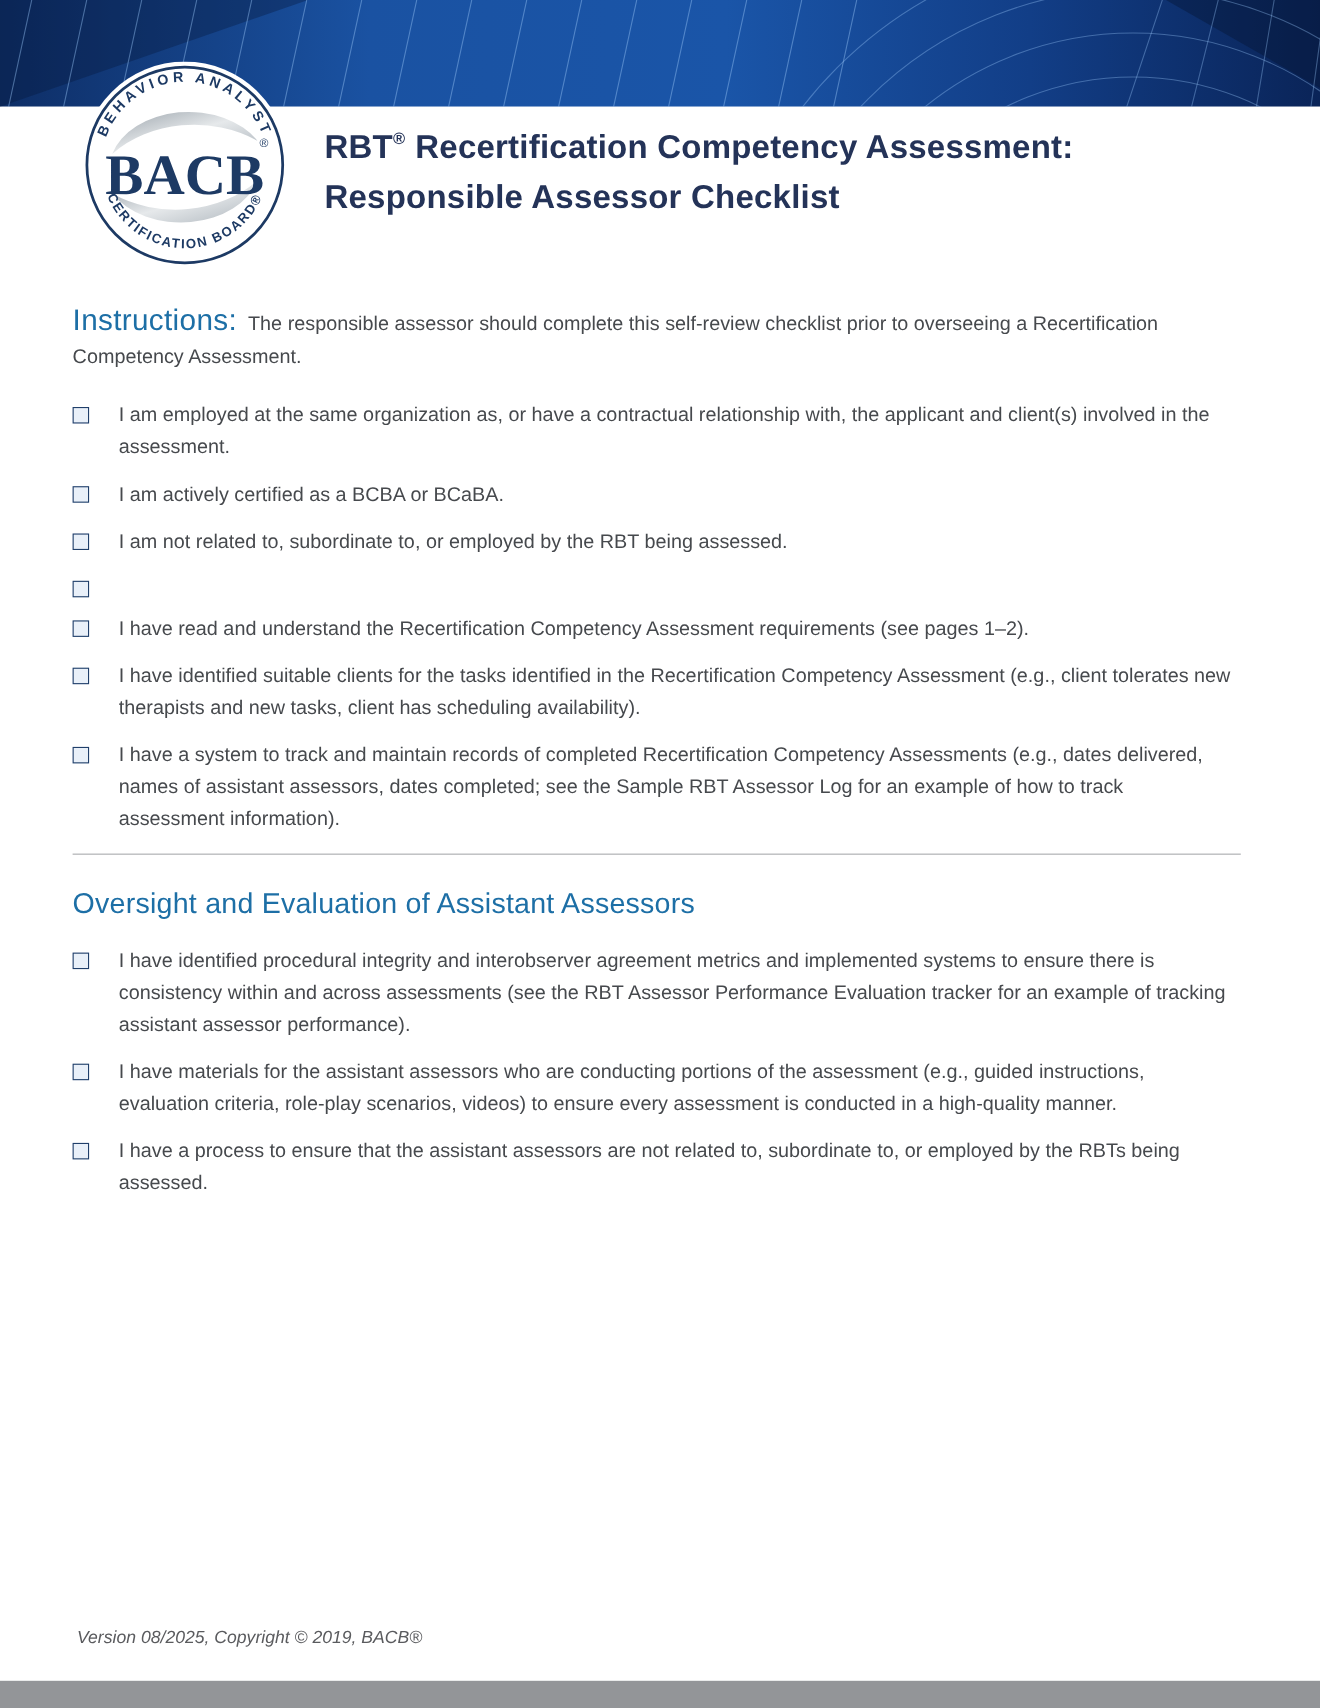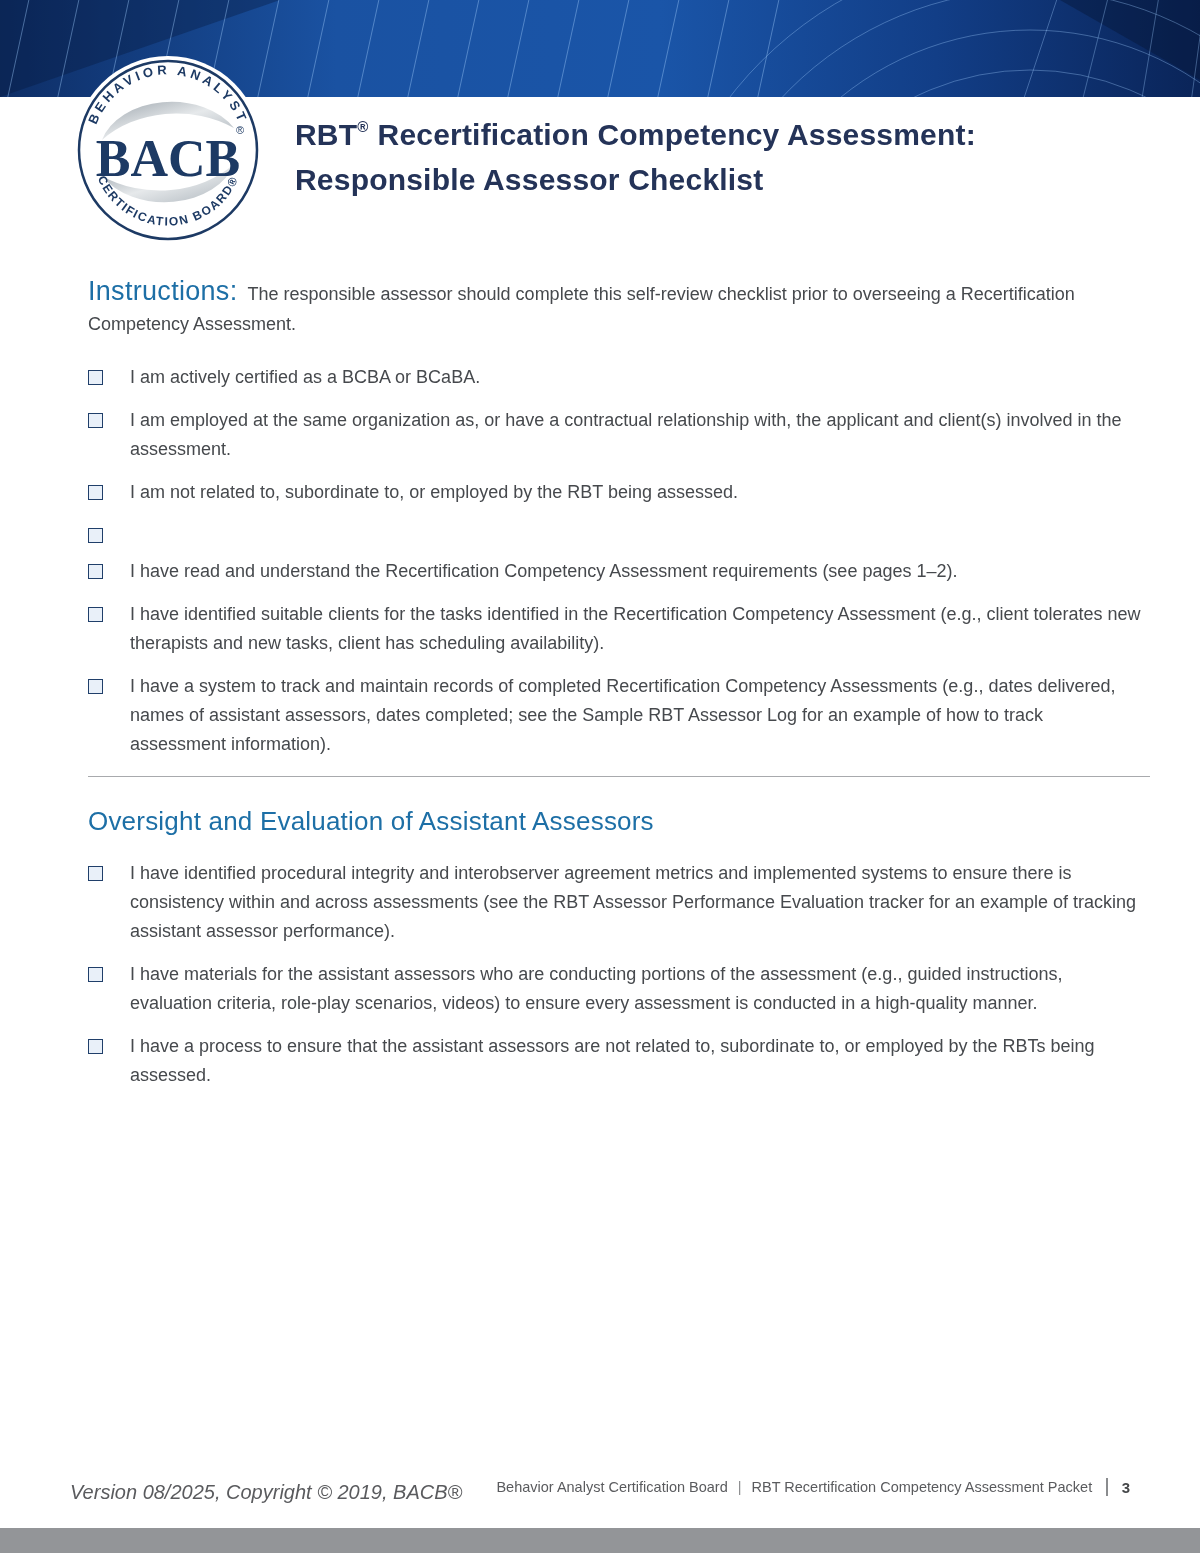--- a/index.html
+++ b/index.html
@@ -16,21 +16,21 @@
   .logo{position:absolute;left:74px;top:56px;width:188px;height:188px;}
   
   .doc-title{
     position:absolute;left:295px;top:104px;
     font-size:30px;line-height:45px;font-weight:bold;color:#243358;
     letter-spacing:.2px;
   }
   .doc-title .reg{font-size:15px;vertical-align:13px;}
   .doc-title .rest{margin-left:9px;text-align:right;}
   
-  .content{position:absolute;top:276px;left:88px;width:1062px;color:#46494d;}
+  .content{position:absolute;top:276px;left:66px;width:1062px;color:#46494d;}
   .intro{font-size:18px;line-height:30px;margin:0 0 24px 0;color:#46494d;}
   .intro .ins-label{
     font-size:27px;color:#1d6fa6;margin-right:10px;
     font-weight:normal;letter-spacing:.3px;
   }
   ul.checklist{list-style:none;margin:0;padding:0;}
   ul.checklist li{
     display:flex;align-items:flex-start;gap:27px;
     margin:0 0 14px 0;
   }
@@ -43,21 +43,21 @@
     border:none;border-top:1px solid #a8aaad;
     margin:17px 0 27px 0;
   }
   .section-heading{
     font-size:26px;line-height:34px;color:#1d6fa6;
     font-weight:normal;margin:0 0 21px 0;letter-spacing:.2px;
   }
   
   .footer-left{
     position:absolute;left:70px;top:1481px;
-    font-size:20px;font-style:italic;color:#5a5b5e;
+    font-size:16px;font-style:italic;color:#5a5b5e;
   }
   .footer-right{
     position:absolute;right:70px;top:1478px;
     display:flex;align-items:center;
     font-size:14.5px;color:#5a5b5e;
   }
   .footer-right .pipe{margin:0 10px;color:#8a8c8e;}
   .footer-right .page-pipe{
     width:1.5px;height:18px;background:#8a8c8e;margin:0 14px;
   }
@@ -148,28 +148,28 @@
     <div>Responsible Assessor Checklist</div>
   </div>
 
   <div class="content">
 
     <p class="intro"><span class="ins-label">Instructions:</span><span>The responsible assessor should complete this self-review checklist prior to overseeing a Recertification Competency Assessment.</span></p>
 
     <ul class="checklist">
       <li class="check-item">
         <span class="box"></span>
+        <span class="li-text">I am employed at the same organization as, or have a contractual relationship with, the applicant and client(s) involved in the assessment.</span>
+      </li>
+      <li class="check-item">
+        <span class="box"></span>
         <span class="li-text">I am actively certified as a BCBA or BCaBA.</span>
       </li>
       <li class="check-item">
         <span class="box"></span>
-        <span class="li-text">I am employed at the same organization as, or have a contractual relationship with, the applicant and client(s) involved in the assessment.</span>
-      </li>
-      <li class="check-item">
-        <span class="box"></span>
         <span class="li-text">I am not related to, subordinate to, or employed by the RBT being assessed.</span>
       </li>
       <li class="check-item">
         <span class="box"></span>
       </li>
       <li class="check-item">
         <span class="box"></span>
         <span class="li-text">I have read and understand the Recertification Competency Assessment requirements (see pages 1–2).</span>
       </li>
       <li class="check-item">
@@ -197,23 +197,16 @@
       </li>
       <li class="check-item">
         <span class="box"></span>
         <span class="li-text">I have a process to ensure that the assistant assessors are not related to, subordinate to, or employed by the RBTs being assessed.</span>
       </li>
     </ul>
 
   </div>
 
   <div class="footer-left">Version 08/2025, Copyright © 2019, BACB®</div>
-  <div class="footer-right">
-    <span>Behavior Analyst Certification Board</span>
-    <span class="pipe">|</span>
-    <span>RBT Recertification Competency Assessment Packet</span>
-    <span class="page-pipe"></span>
-    <span class="page-num">3</span>
-  </div>
 
   <div class="bottom-bar"></div>
 
 </div>
 
 </body></html>

